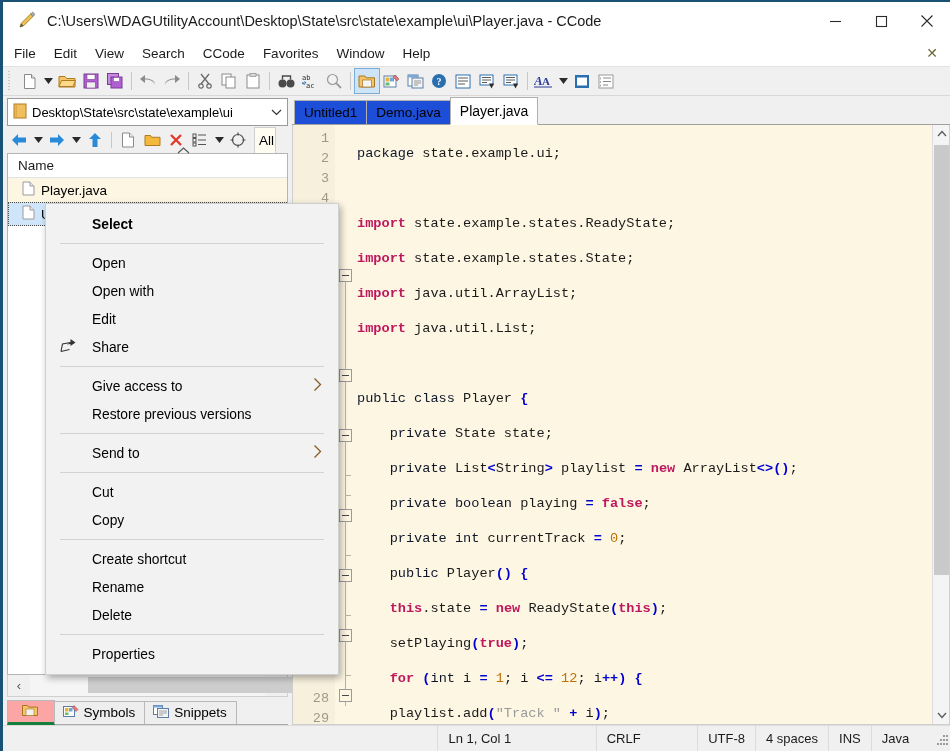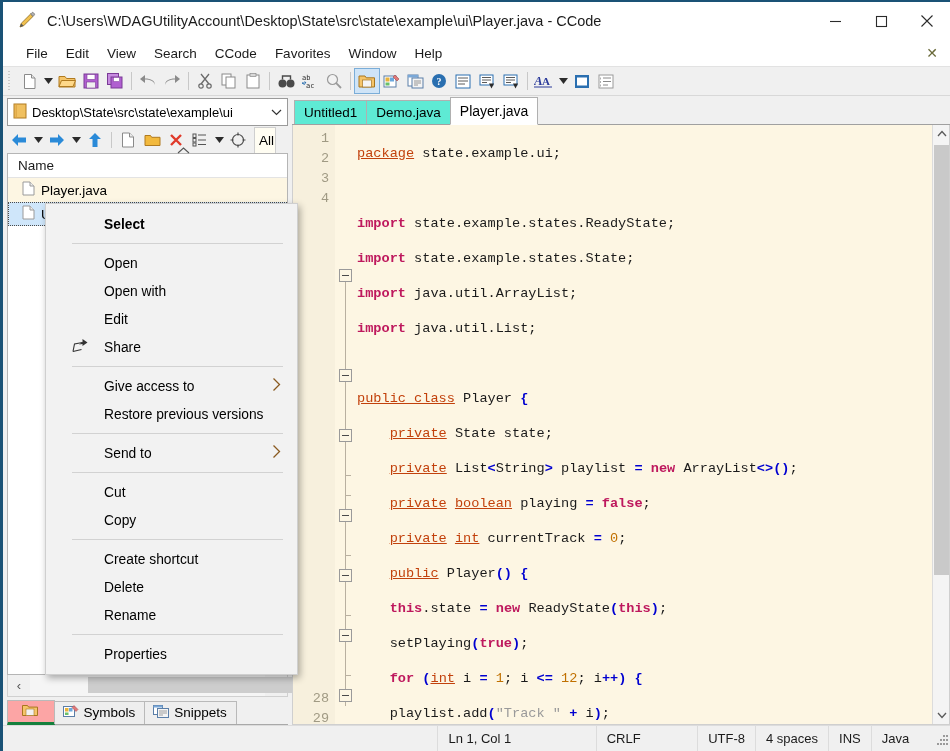--- a/index.html
+++ b/index.html
@@ -36,21 +36,21 @@
   .winbtn {
     width:46px; height:100%;
     display:flex; align-items:center; justify-content:center;
   }
 
   
   .menubar {
     height:26px; flex:0 0 26px;
     display:flex; align-items:center;
     background:#ffffff;
-    padding-left:14px;
+    padding-left:2px;
     font-size:13.5px;
   }
   .menu-item { padding:3px 9px; color:#1b1b1b; white-space:nowrap; }
   .menubar .spacer { flex:1 1 auto; }
   .doc-close { padding:0 12px; color:#6a6a3a; font-size:14px; }
 
   
   .toolbar {
     height:30px; flex:0 0 30px;
     display:flex; align-items:center;
@@ -109,21 +109,21 @@
     margin:0 4px; border-bottom:1px solid #a9a9a9; }
   .btab { display:flex; align-items:center; gap:5px; padding:3px 9px 4px 8px; font-size:13.5px;
     background:#eeeeee; border:1px solid #b9b9b9; border-bottom:none; margin-right:-1px; height:23px; }
   .btab.on { background:#fca5a5; border-bottom:3px solid #15803d; margin-bottom:-1px; height:25px;flex-direction:column; }
 
   
   .editor { flex:1 1 auto; display:flex; flex-direction:column; min-width:0; min-height:0;
     background:#f0f0f0; }
   .tabstrip { height:29px; flex:0 0 29px; display:flex; align-items:flex-end;
     background:#f0f0f0; padding-left:2px; border-bottom:1px solid #a0a0a0; }
-  .etab { font-size:13.5px; padding:4px 9px 4px 9px; background:#5eead4;
+  .etab { font-size:13.5px; padding:4px 9px 4px 9px; background:#1d4ed8;
     border:1px solid #b0b0b0; border-bottom:none; margin-right:-1px; height:24px;
     display:flex; align-items:center; white-space:nowrap; }
   .etab.on { background:#ffffff; height:28px; border-bottom:1px solid #ffffff;
     margin-bottom:-1px; font-size:14px; }
 
   .codewrap { flex:1 1 auto; display:flex; min-height:0; background:#fdf6e3;
     border:1px solid #cfcfcf; border-top:none; position:relative; overflow:hidden; }
   .gutter { flex:0 0 42px; background:#f7f0dd; text-align:right;
     font-family:"Liberation Mono", monospace; font-size:13.5px; color:#a09a84;
     padding-top:4px; user-select:none; }
@@ -132,21 +132,21 @@
   .foldcol .vline { position:absolute; left:10px; top:156px; bottom:18px; width:1px; background:#b9b0a0; }
   .fold { position:absolute; left:4px; width:13px; height:13px; border:1px solid #9a9a9a;
     background:#fdf6e3; }
   .fold::before { content:""; position:absolute; left:2px; top:5px; width:7px; height:1px; background:#4a4a4a; }
   .tick { position:absolute; left:10px; width:6px; height:1px; background:#b9b0a0; }
 
   .code { flex:1 1 auto; padding-top:4px; overflow:hidden;
     font-family:"Liberation Mono", monospace; font-size:13.6px; color:#1b1b1b;
     white-space:pre; }
   .code .ln { height:20px; line-height:20px; }
-  .kw   { color:#c2410c;text-decoration:underline; }
+  .kw   { color:#0f172a; }
   .kwb  { color:#be185d; font-weight:bold; }
   .str  { color:#9a9a9a; }
   .num  { color:#c07000; }
   .op   { color:#0000d0; font-weight:bold; }
   .pun  { color:#0000d0; font-weight:bold; }
 
   .vscroll { flex:0 0 17px; background:#f4f4f4; border-left:1px solid #dcdcdc;
      position:relative; }
   .vs-up, .vs-dn { position:absolute; left:0; width:17px; height:17px; color:#6d6d6d;
      display:flex; align-items:center; justify-content:center; font-size:10px; }
@@ -156,24 +156,24 @@
   
   .statusbar { height:26px; flex:0 0 26px; display:flex; align-items:center;
     background:#f0f0f0; border-top:1px solid #dcdcdc; font-size:13px; color:#1b1b1b; }
   .sb-cell { height:100%; display:flex; align-items:center; padding:0 10px;
     border-left:1px solid #dcdcdc; white-space:nowrap; }
   .sb-flex { flex:1 1 auto;margin-left:44px; }
   .sb-grip { width:18px; height:100%; position:relative; }
   .sb-grip i { position:absolute; width:2px; height:2px; background:#9a9a9a; }
 
   
-  .ctxmenu { position:absolute; left:42px; top:203px; width:253px;
+  .ctxmenu { position:absolute; left:42px; top:203px; width:294px;
     background:#f2f2f2; border:1px solid #cfcfcf;
     box-shadow:2px 3px 7px rgba(0,0,0,.32); z-index:50;
-    padding:6px 0 6px 12px; font-size:13.8px; }
+    padding:6px 0 6px 0; font-size:13.8px; }
   .ctxrow { height:28px; display:flex; align-items:center; padding-left:16px; position:relative; }
   .ctxrow .lbl { padding-left:30px; }
   .ctxrow.bold .lbl { font-weight:bold; }
   .ctxrow .ico { position:absolute; left:14px; top:50%; transform:translateY(-50%); }
   .ctxrow .sub { position:absolute; right:16px; top:50%; transform:translateY(-50%);
     color:#8a5a20; font-size:13px; }
   .ctxsep { height:1px; background:#d2d2d2; margin:5px 14px 5px 14px; }
 </style>
 </head>
 <body>
@@ -707,25 +707,25 @@
     </div>
     <div class="ctxrow">
       <span class="lbl">Copy</span>
     </div>
     <div class="ctxsep"></div>
 
     <div class="ctxrow">
       <span class="lbl">Create shortcut</span>
     </div>
     <div class="ctxrow">
+      <span class="lbl">Rename</span>
+    </div>
+    <div class="ctxrow">
       <span class="lbl">Delete</span>
     </div>
-    <div class="ctxrow">
-      <span class="lbl">Rename</span>
-    </div>
     <div class="ctxsep"></div>
 
     <div class="ctxrow">
       <span class="lbl">Properties</span>
     </div>
   </div>
 
 </div>
 
 </body></html>

